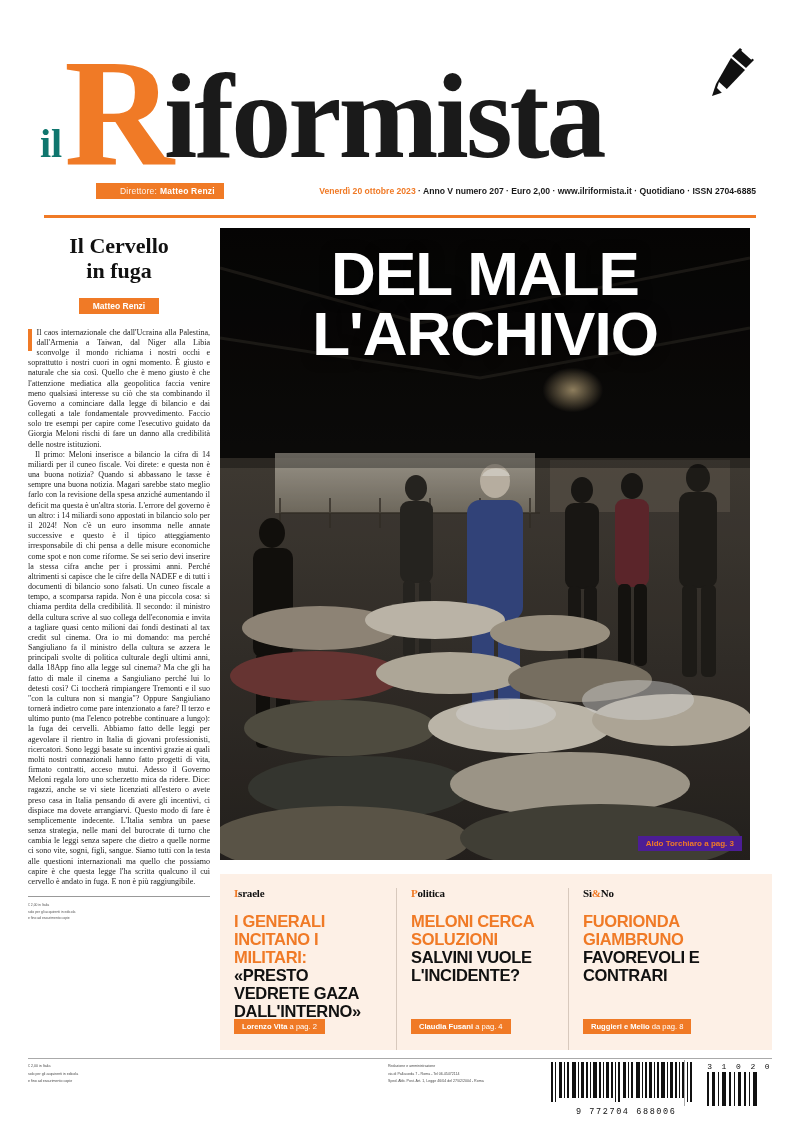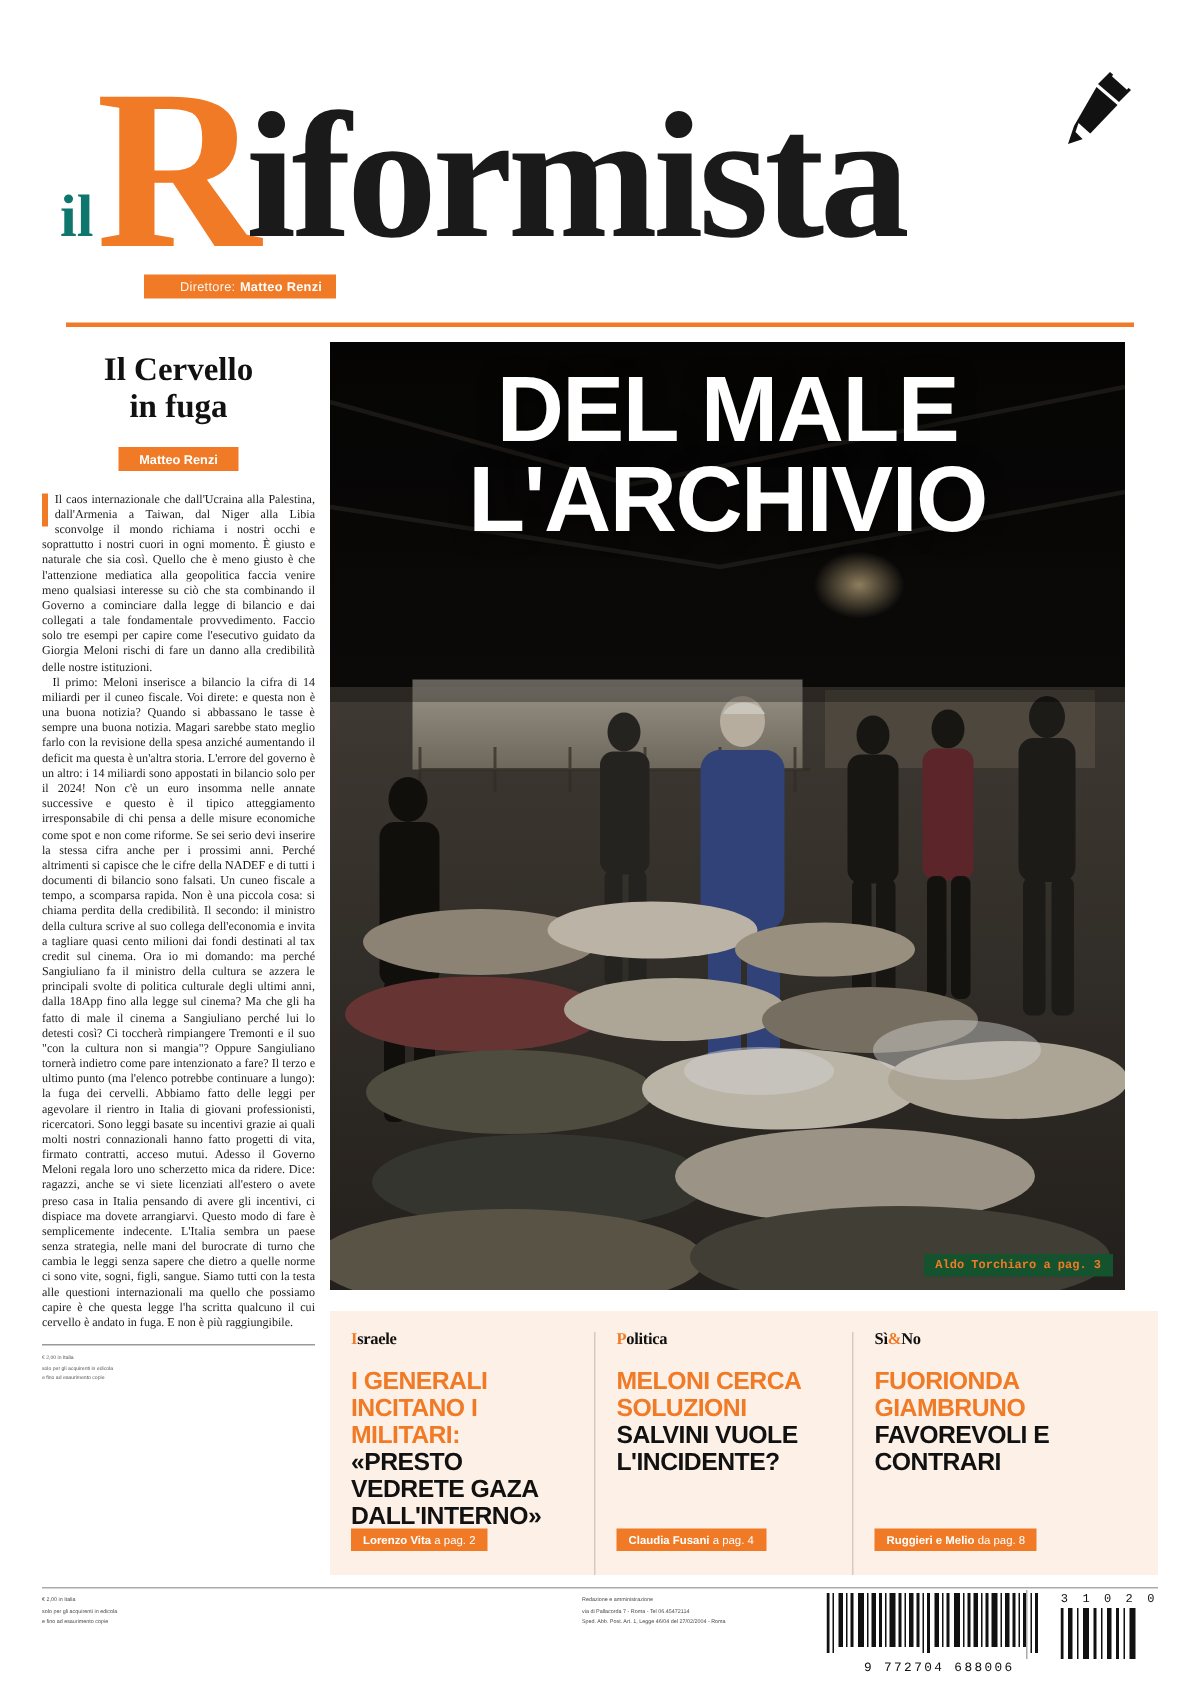--- a/index.html
+++ b/index.html
@@ -99,22 +99,22 @@
   .hero-headline {
     position:absolute; left:0; right:0; top:16px;
     text-align:center;
     font-family:"Liberation Sans", sans-serif;
     font-weight:700; font-size:62px; line-height:.96;
     color:#fff; letter-spacing:-1px;
     text-shadow:0 2px 14px rgba(0,0,0,.55);
   }
   .hero-credit {
     position:absolute; right:8px; bottom:9px;
-    background:#14532d; color:#F07A26;
-    font-family:Liberation Mono, monospace;
+    background:#4c1d95; color:#F07A26;
+    font-family:Liberation Sans, sans-serif;
     font-size:8px; font-weight:700; padding:3px 8px;
   }
 
   
   .teasers {
     position:absolute; left:0; top:646px; width:552px; height:176px;
     background:#FDF0E6; display:flex; padding:14px 0 0 0;
   }
   .teaser { position:relative; padding:0 14px; }
   .teaser.t1 { width:176px; }
@@ -185,20 +185,23 @@
         <path d="M38 2 L52 14 L44 22 L30 10 Z"></path>
         <path d="M29 12 L43 24 L22 46 L10 50 L14 38 Z"></path>
       </g>
       <path d="M17 36 L27 45 L21 48 L15 42 Z" fill="#fff"></path>
       <path d="M40 4 L50 13" stroke="#fff" stroke-width="2.2" fill="none"></path>
     </svg>
 
     <div class="subline-row">
       <div class="director-badge">
         <span class="lbl">Direttore:</span><span>Matteo Renzi</span>
+      </div>
+      <div class="dateline">
+        <span class="hot">Venerdì 20 ottobre 2023</span><span> · Anno V numero 207 · Euro 2,00 · www.ilriformista.it · Quotidiano · ISSN 2704-6885</span>
       </div>
     </div>
     <div class="rule-orange"></div>
   </div>
 
   <div class="body-grid">
 
     <div class="edit-col">
       <div class="edit-title">
         <div>Il Cervello</div>

